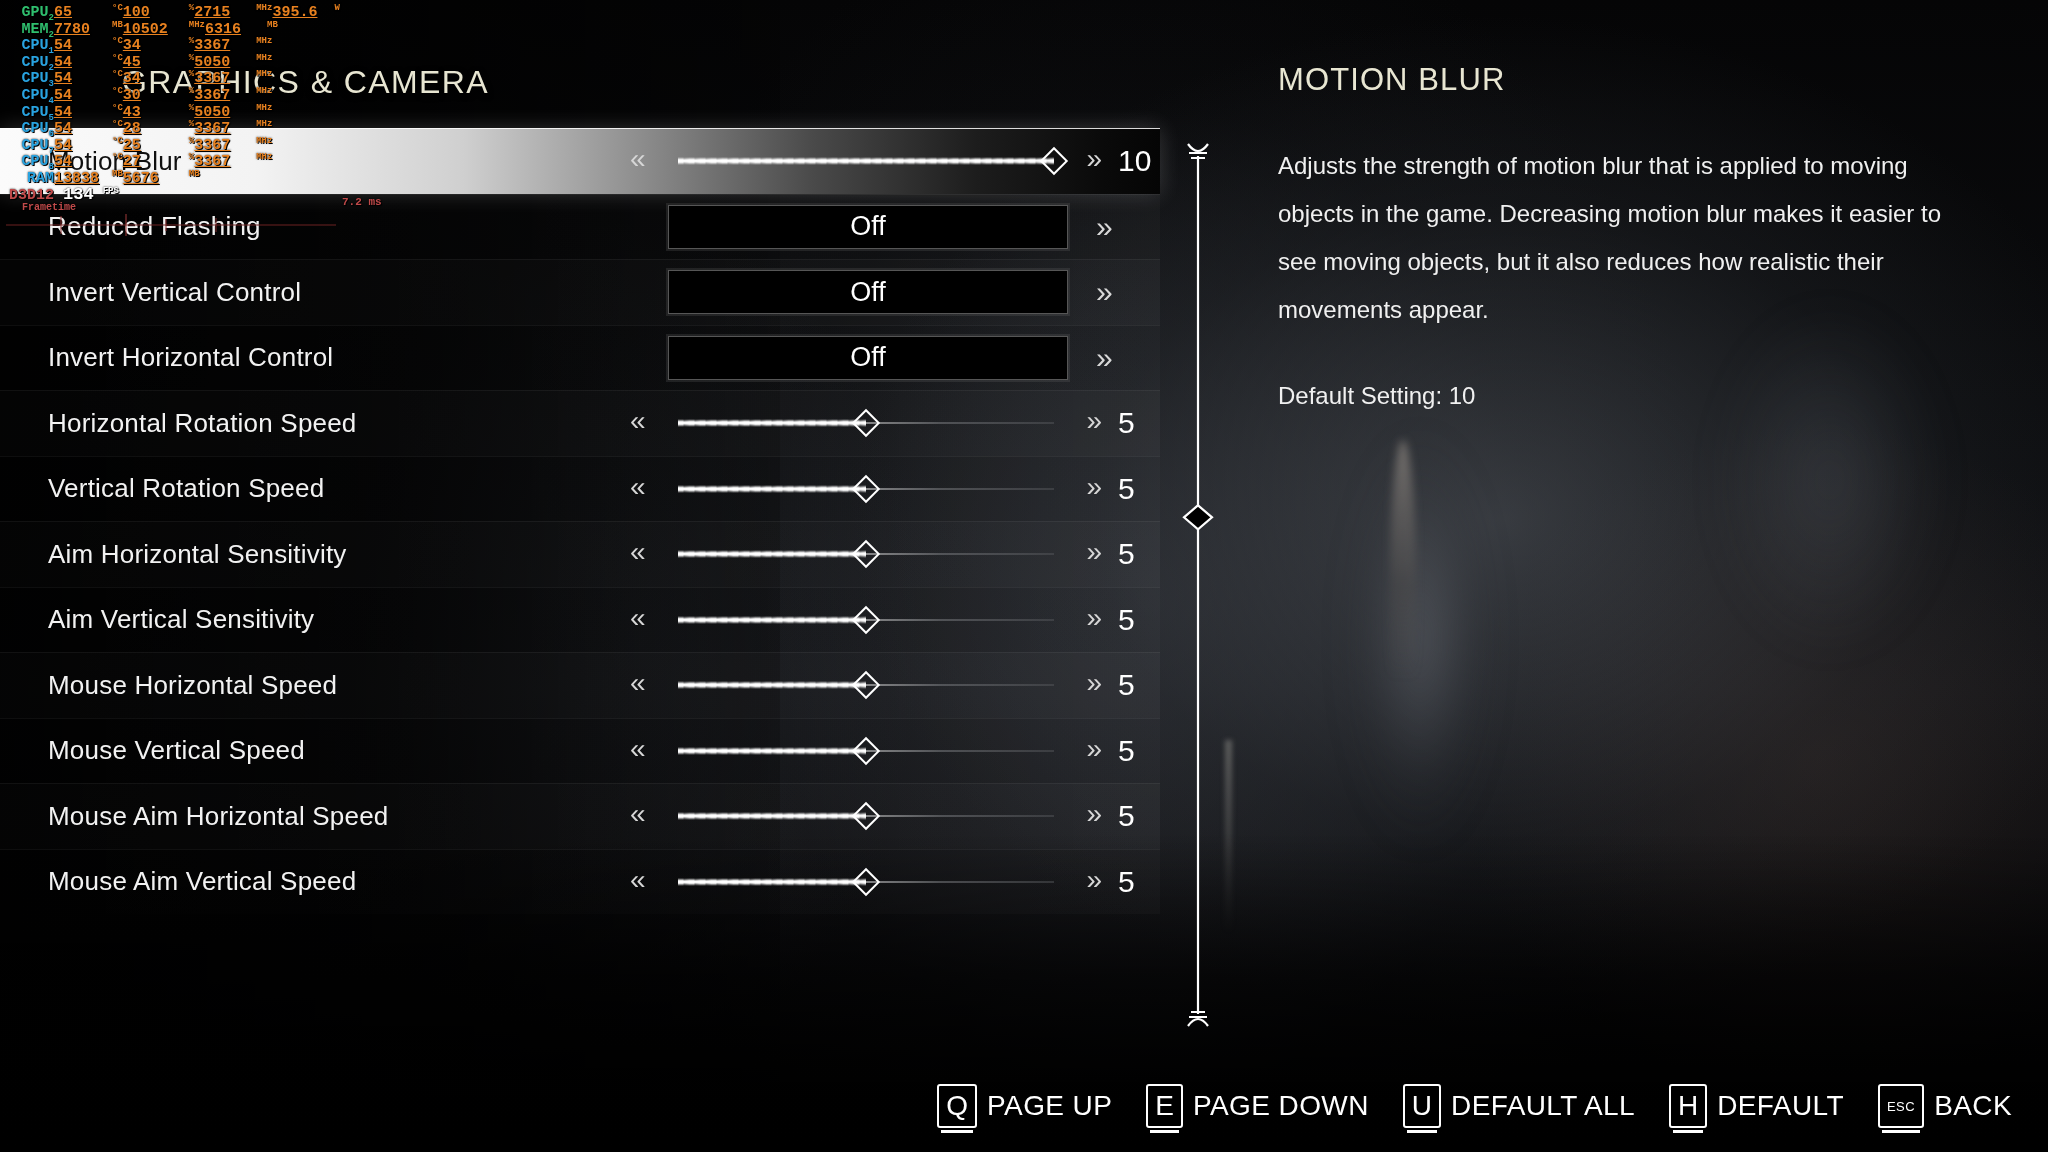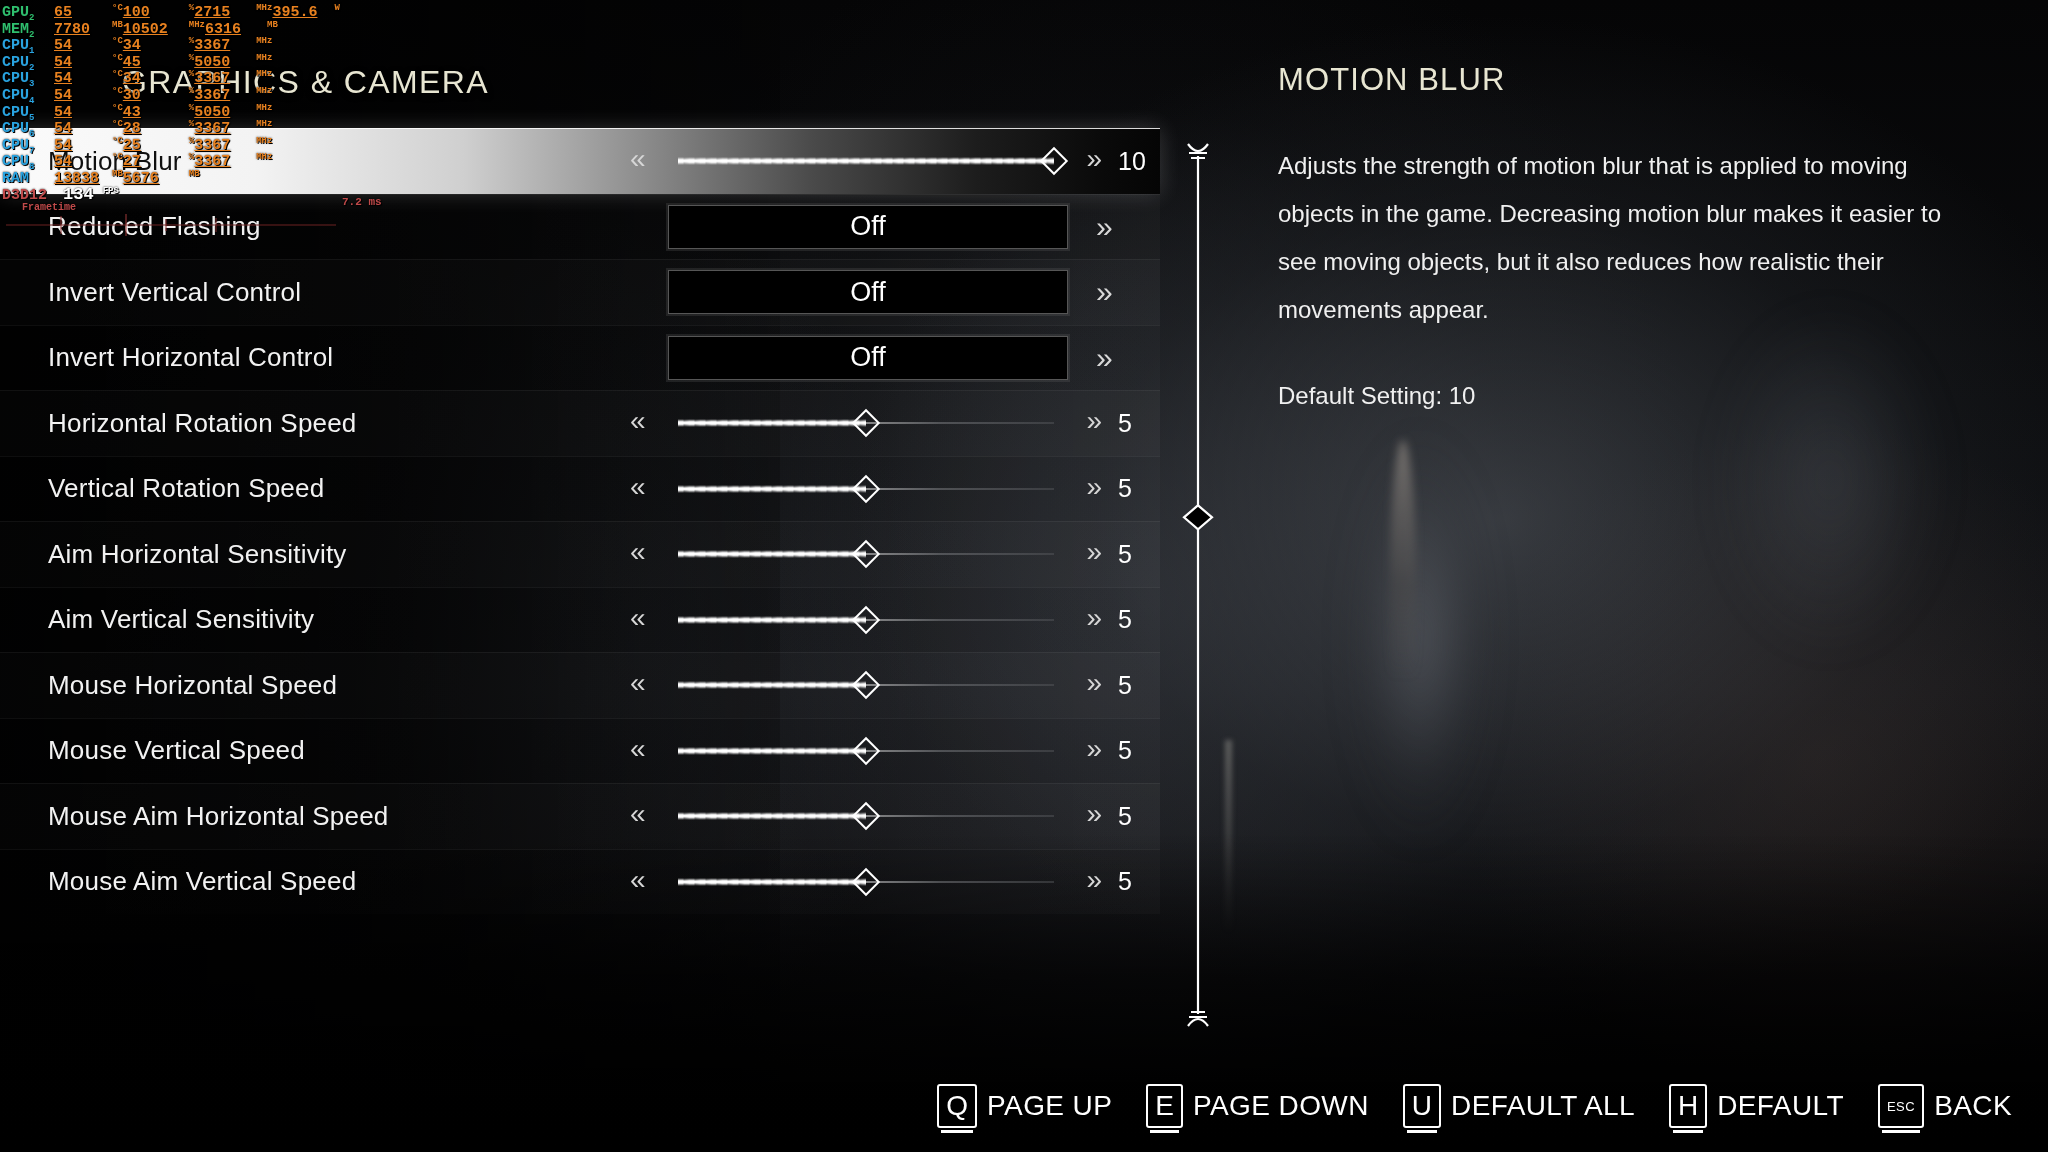--- a/index.html
+++ b/index.html
@@ -77,21 +77,21 @@
     left: 2px; top: 0px;
     z-index: 60;
     font-family: "Liberation Mono", "DejaVu Sans Mono", monospace;
     font-size: 15px;
     line-height: 16.6px;
     font-weight: bold;
     white-space: nowrap;
     text-shadow: 0 0 2px #000, 1px 1px 0 #000;
   }
   .hud-row { display: block; height: 16.6px; }
-  .hud-lbl  { display: inline-block; width: 52px; color: #29a3e0; }
+  .hud-lbl  { display: inline-block; width: 52px; color: #29a3e0; text-align: right; }
   .hud-lbl.gpu { color: #2fbf6e; }
   .hud-lbl.mem { color: #2fbf6e; }
   .hud-lbl.d3d { color: #c04a4a; }
   .hud-sub { font-size: 9px; vertical-align: sub; }
   .hud-v   { display: inline-block; color: #e8811f; text-align: left; text-decoration: underline; }
   .hud-u   { color: #e8811f; font-size: 9px; vertical-align: super; }
   .hud-w1 { width: 58px; } .hud-w2 { width: 66px; } .hud-w3 { width: 62px; }
   .hud-fps { color: #ffffff; font-size: 17px; }
   .hud-ft-lbl { color: #c04a4a; font-size: 10px; padding-left: 20px; }
   .hud-ft { color: #c04a4a; font-size: 11px; }
@@ -234,21 +234,21 @@
     width: 20px; height: 20px;
     margin-left: -10px;
     transform: rotate(45deg);
     border: 2px solid #ffffff;
     background: transparent;
   }
   .row.selected .thumb { border-color: #ffffff; }
   .slider-value {
     position: absolute;
     left: 1118px;
-    font-size: 25px;
+    font-size: 30px;
     color: #ffffff;
     width: 40px;
   }
   .row.selected .slider-value { color: #ffffff; }
 
   
   #scrollbar {
     position: absolute;
     left: 1180px; top: 142px;
     width: 36px; height: 886px;

